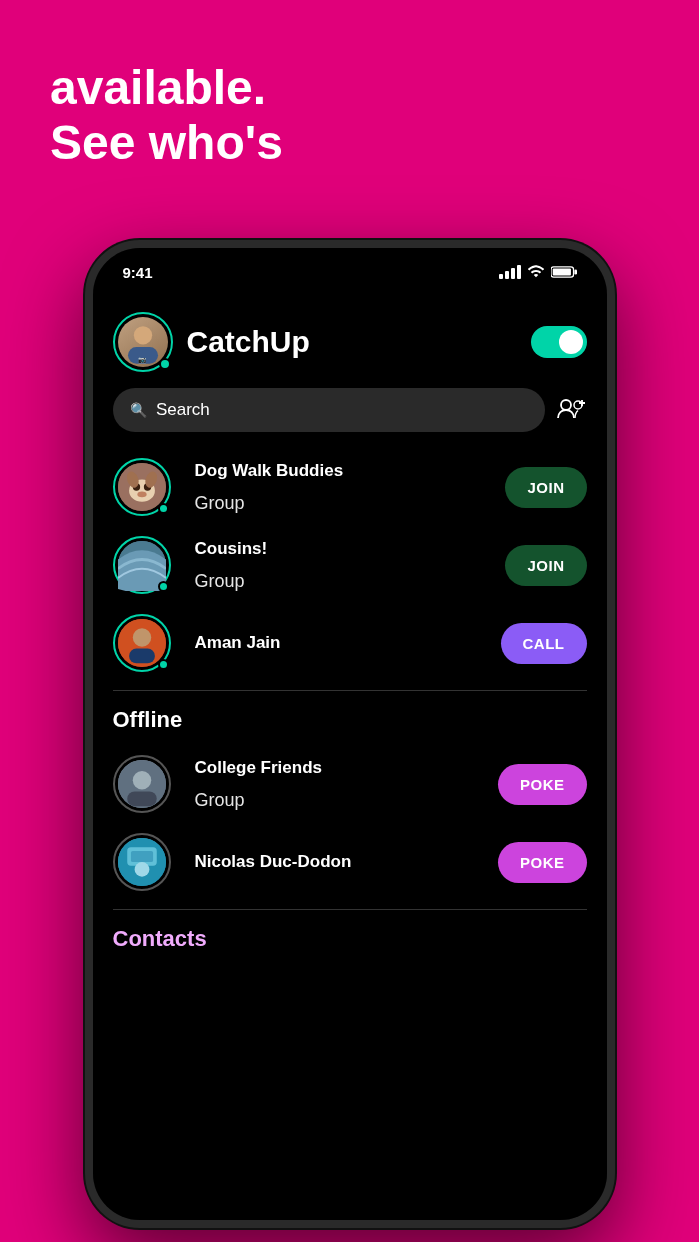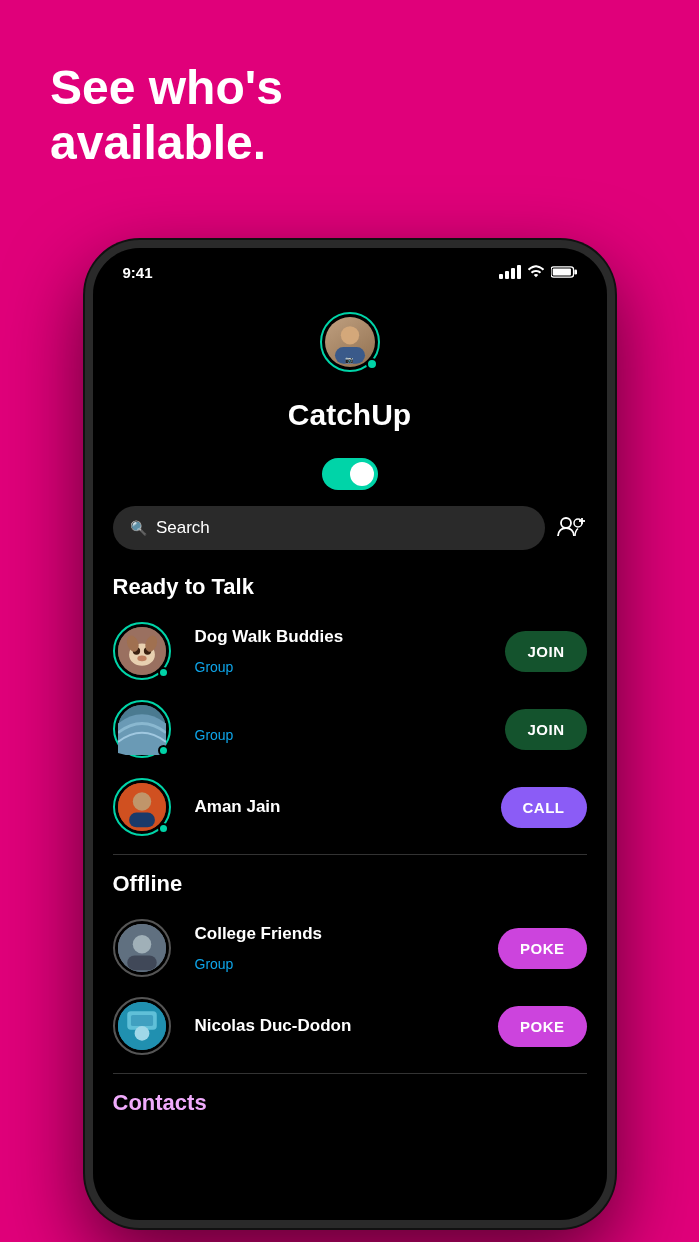--- a/index.html
+++ b/index.html
@@ -96,22 +96,21 @@
       height: calc(100% - 48px);
       padding: 0;
       overflow: hidden;
     }
 
     
     .app-header {
       display: flex;
       align-items: center;
       padding: 16px 20px 16px 20px;
-      gap: 26px;
-      flex-direction: column;
+      gap: 14px;
     }
 
     .avatar-container {
       position: relative;
       flex-shrink: 0;
     }
 
     .avatar-ring {
       width: 60px;
       height: 60px;
@@ -246,22 +245,22 @@
       flex: 1;
     }
 
     .contact-name {
       color: white;
       font-size: 17px;
       font-weight: 600;
     }
 
     .contact-sub {
-      color: #0ea5e9;
-      font-size: 14px;
+      color: #e5e5e5;
+      font-size: 18px;
       margin-top: 12px;
     }
 
     .action-btn {
       border: none;
       border-radius: 25px;
       padding: 12px 22px;
       font-size: 15px;
       font-weight: 700;
       cursor: pointer;
@@ -324,22 +323,22 @@
     .me-avatar {
       background: linear-gradient(145deg, #c0a080 0%, #907050 100%);
     }
   </style>
 </head>
 <body>
 
 <div style="position:absolute;top:0;left:0;width:699px;height:1242px;background:#E0007A;"></div>
 
 <div class="hero-text">
+  <div>available.</div>
   <div>See who's</div>
-  <div>available.</div>
 </div>
 
 <div class="phone-wrapper">
   <div class="phone-shell">
 
     <div class="status-bar">
       <div class="notch"></div>
       <span class="status-time">9:41</span>
       <div class="status-icons">
         <div class="signal-bars">
@@ -395,21 +394,20 @@
             <circle cx="9" cy="9" r="5" fill="none" stroke="white" stroke-width="1.8"></circle>
             <path d="M1 22c0-5 3.6-8 8-8s8 3 8 8" fill="none" stroke="white" stroke-width="1.8"></path>
             <circle cx="21" cy="9" r="4" fill="none" stroke="white" stroke-width="1.5"></circle>
             <path d="M18 22c0-3.5 1.3-6 3-7.5" fill="none" stroke="white" stroke-width="1.5"></path>
             <line x1="25" y1="4" x2="25" y2="10" stroke="white" stroke-width="1.8"></line>
             <line x1="22" y1="7" x2="28" y2="7" stroke="white" stroke-width="1.8"></line>
           </svg>
         </div>
       </div>
 
-      <div class="section-header">Ready to Talk</div>
 
       <div class="contact-row">
         <div class="contact-avatar-wrap">
           <div class="contact-avatar-ring">
             <div class="contact-avatar-img dog-walk-avatar" style="width:100%;height:100%;border-radius:50%;display:flex;align-items:center;justify-content:center;">
               <svg viewBox="0 0 52 52" width="52" height="52">
                 <rect width="52" height="52" rx="26" fill="#9a7060"></rect>
 
                 <ellipse cx="26" cy="30" rx="14" ry="12" fill="#e8d0b0"></ellipse>
                 <circle cx="20" cy="26" r="4" fill="#3a2010"></circle>
@@ -437,20 +435,21 @@
                 <rect width="52" height="52" rx="26" fill="#4a7a90"></rect>
                 <path d="M0 20 Q26 0 52 20 L52 52 Q26 60 0 52 Z" fill="#6a9ab5"></path>
                 <path d="M0 30 Q26 10 52 30" fill="none" stroke="#8ab8d0" stroke-width="3"></path>
                 <path d="M0 40 Q26 20 52 40" fill="none" stroke="#a0c8e0" stroke-width="2"></path>
               </svg>
             </div>
           </div>
           <div class="contact-online-dot"></div>
         </div>
         <div class="contact-info">
+          <div class="contact-name">Cousins!</div>
           <div class="contact-sub">Group</div>
         </div>
         <button class="action-btn btn-join">JOIN</button>
       </div>
 
       <div class="contact-row">
         <div class="contact-avatar-wrap">
           <div class="contact-avatar-ring">
             <div class="contact-avatar-img aman-avatar" style="width:100%;height:100%;border-radius:50%;display:flex;align-items:center;justify-content:center;">
               <svg viewBox="0 0 52 52" width="52" height="52">

